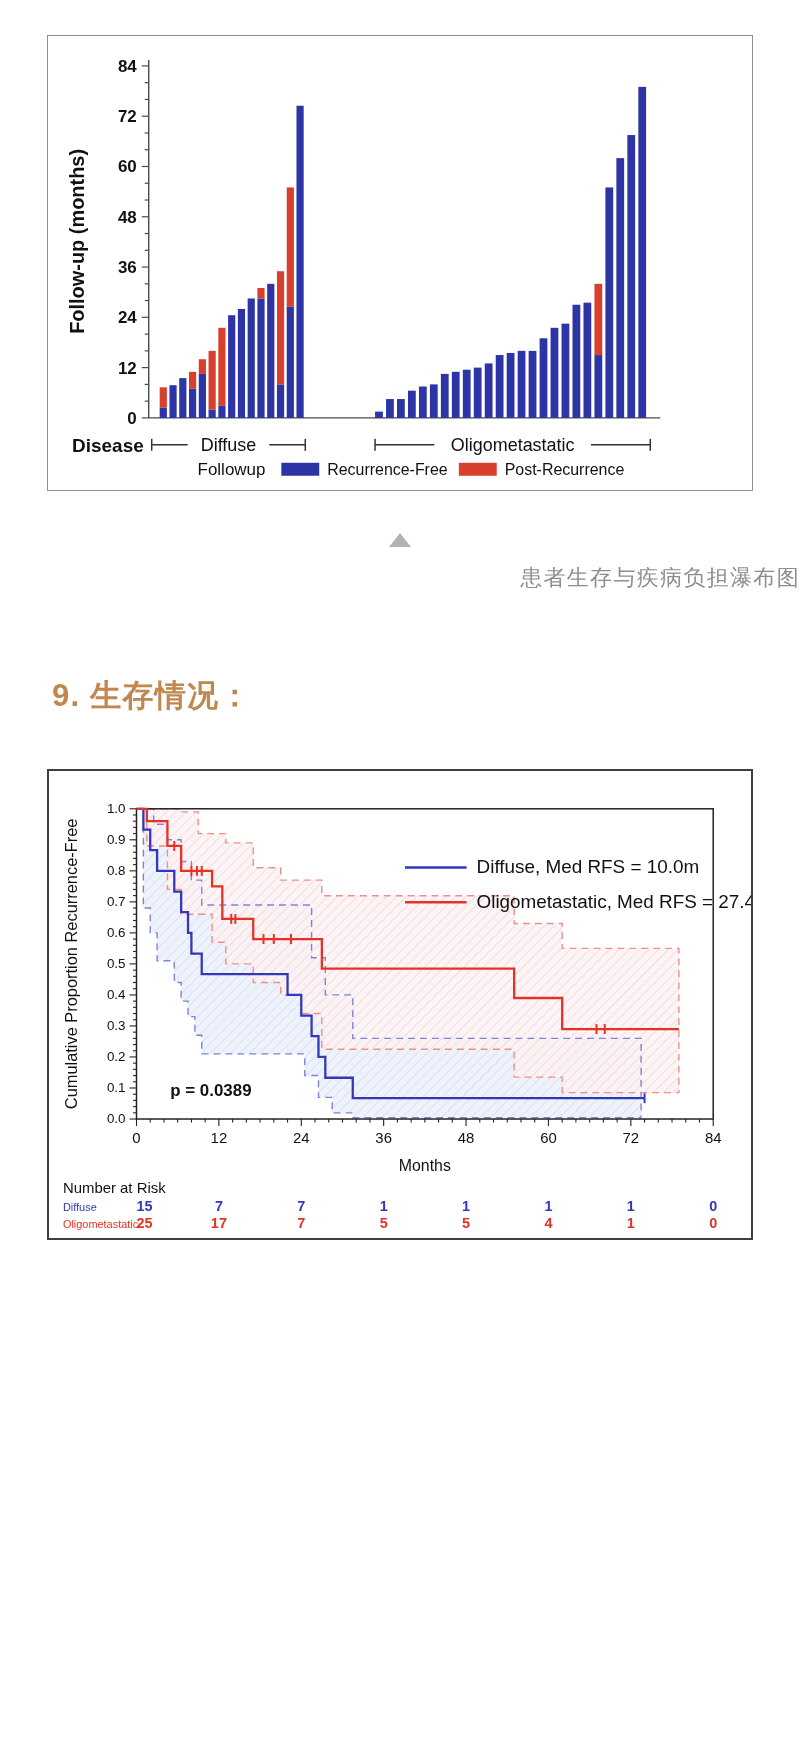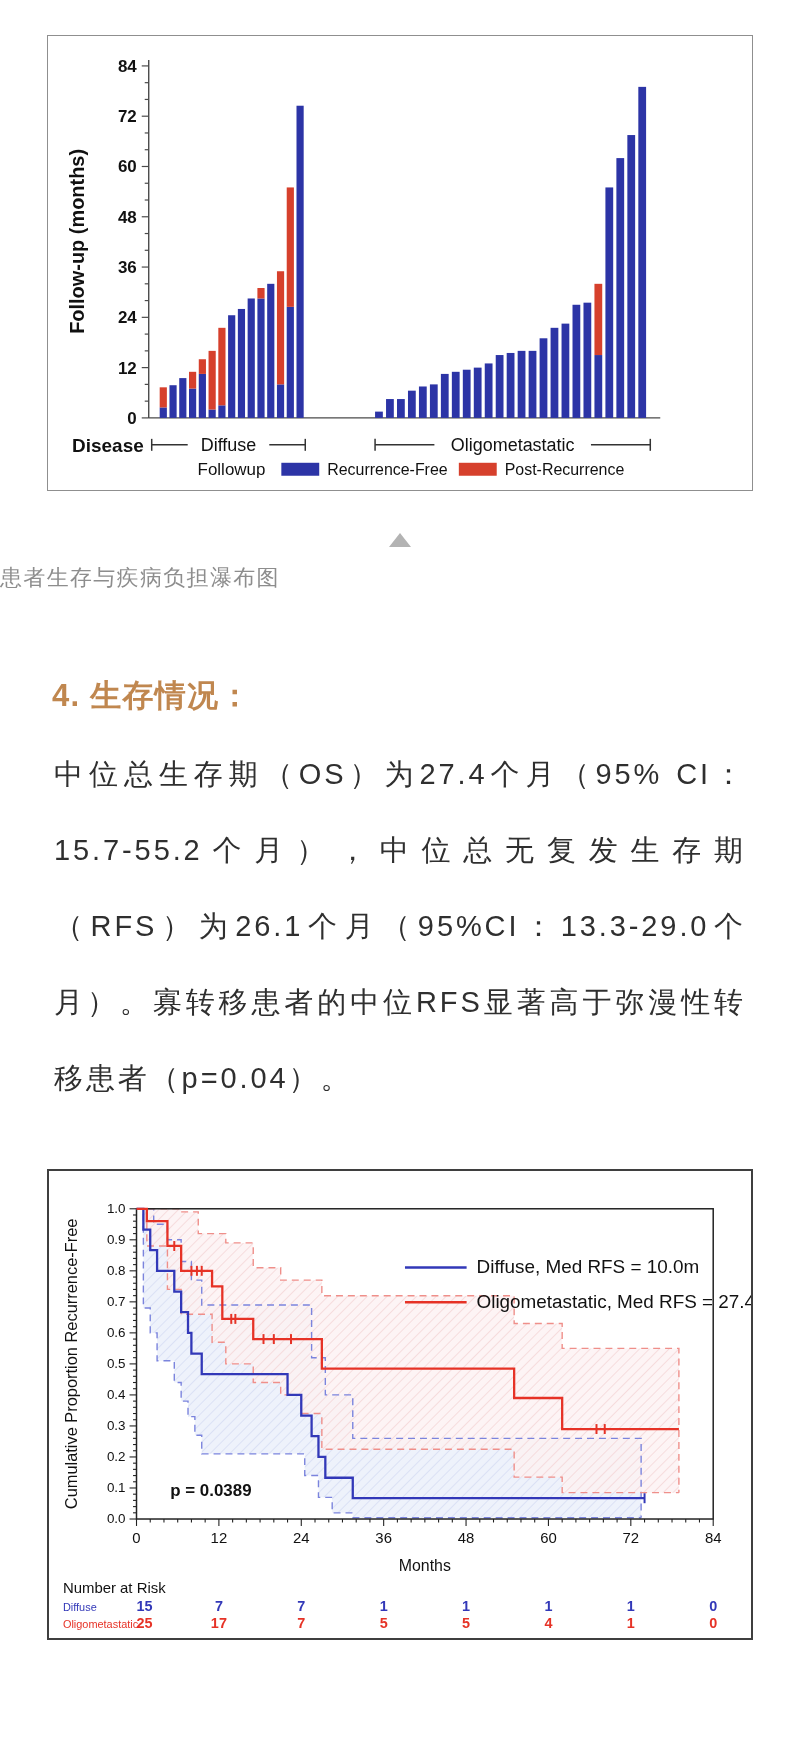--- a/index.html
+++ b/index.html
@@ -2,21 +2,21 @@
 <html><head>
 <meta charset="utf-8">
 <style>
   html,body{margin:0;padding:0;background:#ffffff;}
   body{font-family:"Liberation Sans","DejaVu Sans",sans-serif;}
   .page{width:800px;margin:0 auto;background:#ffffff;padding-top:35px;padding-bottom:30px;}
   .fig-card{width:706px;margin:0 auto;background:#fff;box-sizing:border-box;}
   .fig-card.thin{border:1px solid #8f8f8f;}
   .fig-card.thick{border:2px solid #3f3f3f;}
   .fig-card svg{display:block;width:100%;height:auto;font-family:"Liberation Sans","DejaVu Sans",sans-serif;}
-  .caption-block{text-align:left;margin-top:42px;}
+  .caption-block{text-align:right;margin-top:42px;}
   .tri{width:0;height:0;margin:0 auto 16px auto;border-left:11px solid transparent;border-right:11px solid transparent;border-bottom:14px solid #b3b3b3;}
   .caption-text{font-size:22px;color:#8d8d8d;letter-spacing:0.06em;}
   .section-heading{margin:82px 52px 0 52px;font-size:31px;font-weight:bold;color:#c0874f;letter-spacing:0.04em;}
   .body-text{margin:20px 54px 0 54px;width:692px;box-sizing:border-box;font-size:29px;line-height:2.62;color:#2f2f2f;text-align:justify;text-justify:inter-character;letter-spacing:0.10em;}
   .km-wrap{margin-top:52px;}
   .cap2{margin-top:30px;}
 </style>
 </head>
 <body>
 
@@ -127,23 +127,22 @@
         <rect x="412" y="428" width="38" height="13" fill="#d6402c"></rect>
         <text x="458" y="440" fill="#111" font-size="16">Post-Recurrence</text>
       </svg>
   </div>
 
   <div class="caption-block">
     <div class="tri"></div>
     <div class="caption-text">患者生存与疾病负担瀑布图</div>
   </div>
 
-  <div class="section-heading">4. 生存情况：</div>
-
-  <div class="body-text">中位总生存期（OS）为27.4个月（95% CI：15.7-55.2个月），中位总无复发生存期（RFS）为26.1个月（95%CI：13.3-29.0个月）。寡转移患者的中位RFS显著高于弥漫性转移患者（p=0.04）。</div>
+  <div class="section-heading">9. 生存情况：</div>
+
 
   <div class="fig-card thick km-wrap">
     <svg id="km" viewBox="0 0 706 470">
       <defs>
         <pattern id="hb" width="7" height="7" patternUnits="userSpaceOnUse" patternTransform="rotate(45)">
           <rect width="7" height="7" fill="#eef2fb"></rect>
           <line x1="0" y1="0" x2="0" y2="7" stroke="#dbe1f5" stroke-width="2"></line>
         </pattern>
         <pattern id="hr" width="7" height="7" patternUnits="userSpaceOnUse" patternTransform="rotate(45)">
           <rect width="7" height="7" fill="#fdf2f3" opacity="0.85"></rect>

